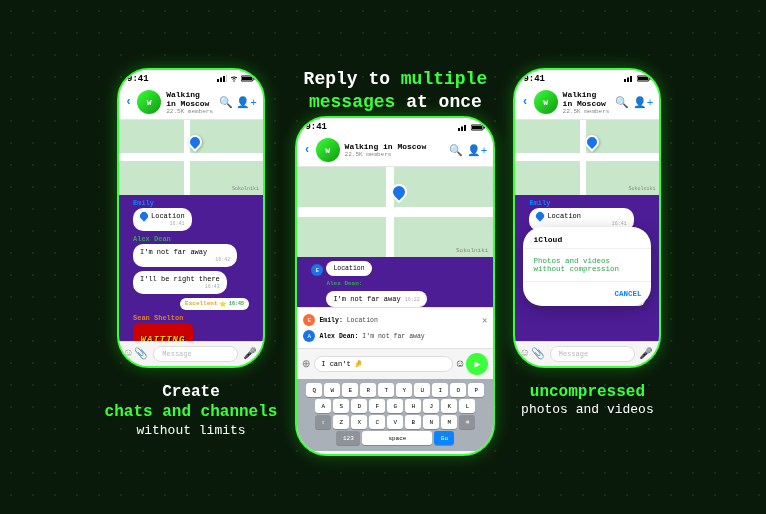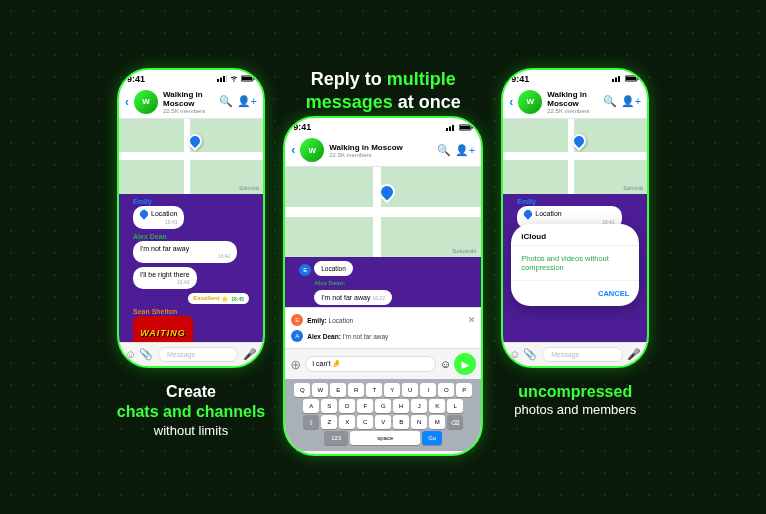--- a/index.html
+++ b/index.html
@@ -17,20 +17,21 @@
       justify-content: center;
     }
 
     .panels-row {
       display: flex;
       flex-direction: row;
       gap: 18px;
       align-items: flex-start;
       justify-content: center;
       padding: 10px 20px 0 20px;
+      font-family: Liberation Mono, monospace;
     }
 
     .panel {
       display: flex;
       flex-direction: column;
       align-items: center;
     }
 
     
     .phone {
@@ -788,17 +789,17 @@
           <div class="input-field">Message</div>
           <span class="mic-icon">🎤</span>
         </div>
       </div>
     </div>
 
     <div class="caption">
       <div class="caption-main">
         <span class="caption-highlight">uncompressed</span>
       </div>
-      <div class="caption-sub">photos and members</div>
+      <div class="caption-sub">photos and videos</div>
     </div>
   </div>
 
 </div>
 
 </body></html>

